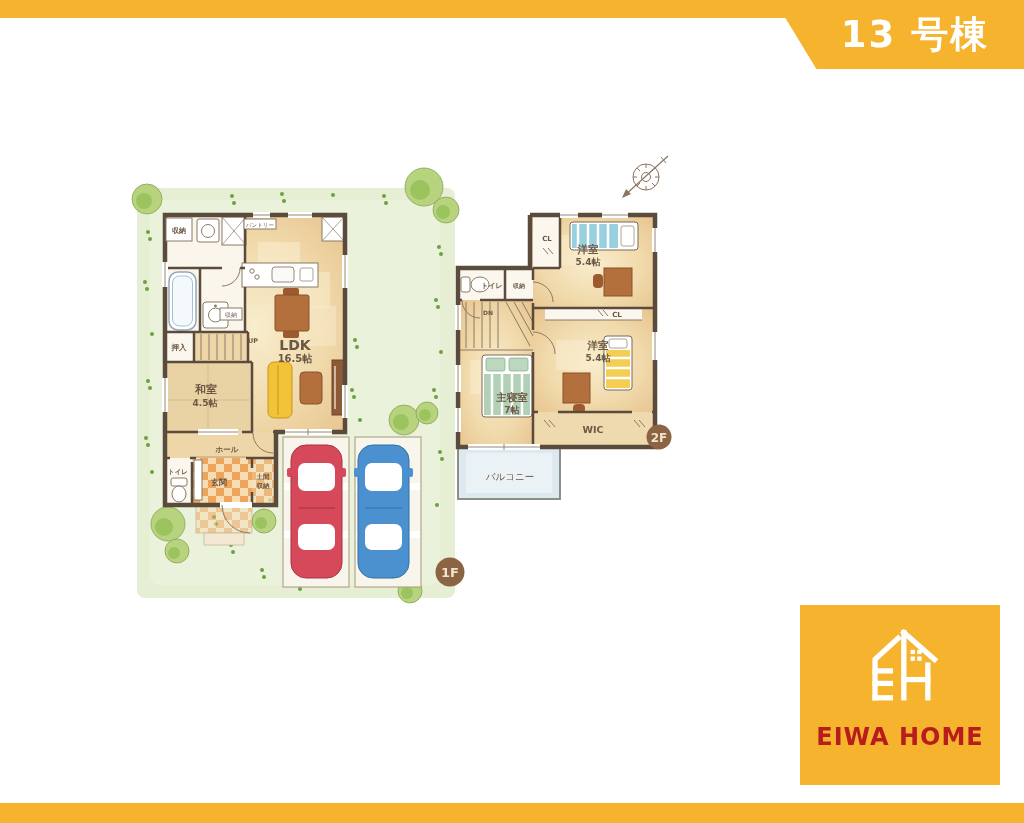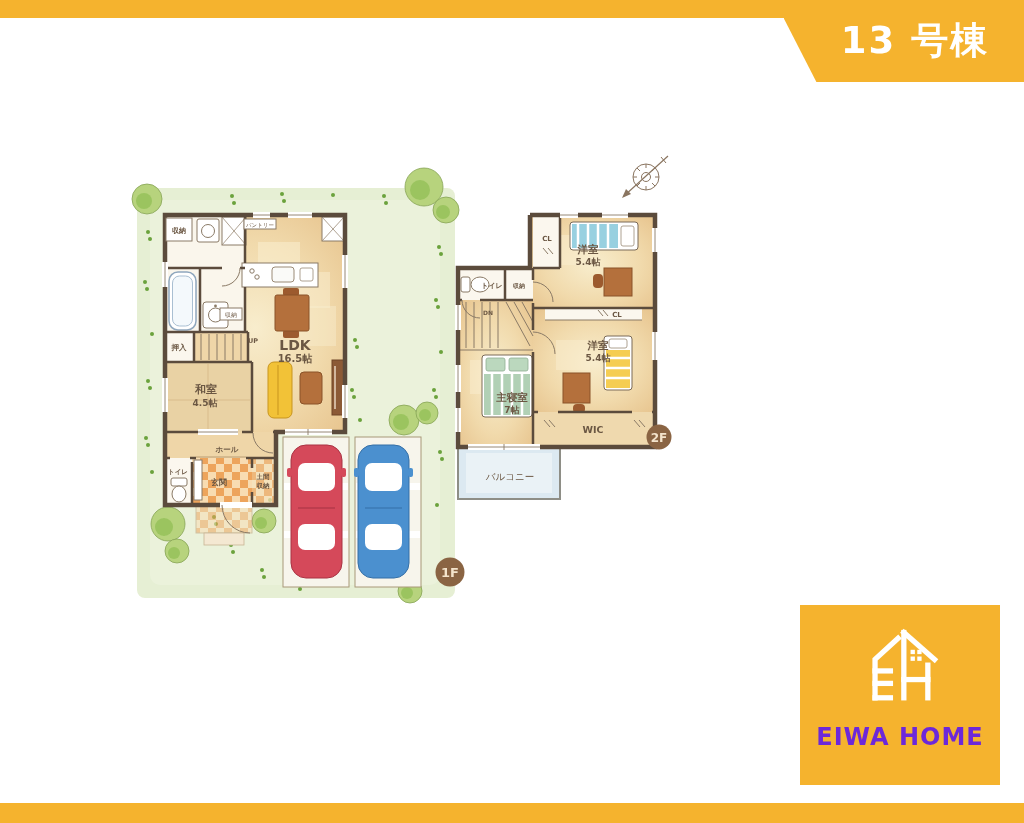--- a/index.html
+++ b/index.html
@@ -1,42 +1,42 @@
 <!DOCTYPE html>
 <html style="--brand-orange: #F5B32E; --wall: #5B4B3C; --label-brown: #6B5743; --badge-brown: #8A6443; --car-red: #D5495A; --car-blue: #4B90CF; --balcony-blue: #DCE9F1; --garden-green: #E6EFD4; --genkan-orange: #EDA45C; --genkan-cream: #F8DCB2;"><head>
 <meta charset="utf-8">
 <style>
   html,body{margin:0;padding:0;background:#ffffff;width:1024px;height:823px;overflow:hidden;
     font-family:"DejaVu Sans","Liberation Sans",sans-serif;}
   .page{position:relative;width:1024px;height:823px;background:#fff;}
   .bar{position:absolute;left:0;width:1024px;background:var(--brand-orange,#F5B32E);}
   .bar.top{top:0;height:18px;}
   .bar.bottom{top:803px;height:20px;}
-  .unit-banner{position:absolute;top:0;right:0;width:240px;height:82px;
+  .unit-banner{position:absolute;top:0;right:0;width:240px;height:69px;
     background:var(--brand-orange,#F5B32E);
     clip-path:polygon(0 0,100% 0,100% 100%,13.5% 100%,0 23%);
     display:flex;align-items:center;justify-content:center;padding-left:22px;box-sizing:border-box;}
   .unit-banner span{color:#fff;font-size:37px;font-weight:bold;letter-spacing:2px;}
   .plan-svg{position:absolute;left:0;top:0;}
   svg text{font-family:"DejaVu Sans","Liberation Sans",sans-serif;}
   .rm{fill:var(--label-brown,#6B5743);font-weight:bold;text-anchor:middle;}
   .rm.light{font-weight:normal;}
   .wall{stroke:var(--wall,#5B4B3C);fill:none;stroke-linecap:butt;}
   .wext{stroke-width:4.5px;}
   .wint{stroke-width:2.5px;}
   .win-line{stroke:#8a7a66;stroke-width:0.9px;}
   .arc{stroke:#8a7a66;stroke-width:1px;fill:none;}
   .tread{stroke:#8a7a66;stroke-width:1px;}
   .fixture{fill:#ffffff;stroke:#8a7a66;stroke-width:1px;}
   .dot{fill:#6BA23C;}
   .logo-block{position:absolute;left:800px;top:605px;width:200px;height:180px;
     background:var(--brand-orange,#F5B32E);display:flex;flex-direction:column;
     align-items:center;justify-content:flex-start;}
   .logo-block .mark{margin-top:16px;}
-  .logo-block .brand-text{color:#6d28d9;font-weight:bold;font-size:24px;letter-spacing:1px;margin-top:6px;}
+  .logo-block .brand-text{color:#b91c1c;font-weight:bold;font-size:24px;letter-spacing:1px;margin-top:6px;}
 </style>
 </head>
 <body>
 
 <div class="page">
 
   <div class="bar top"></div>
 
   <div class="unit-banner">
     <span>13 号棟</span>

